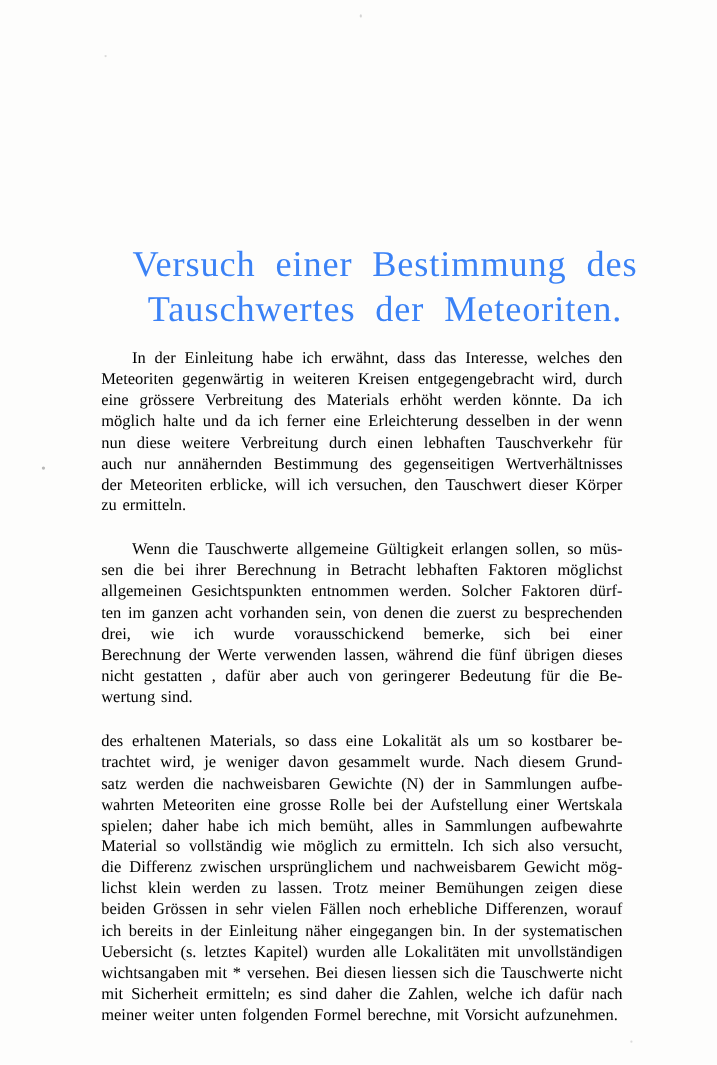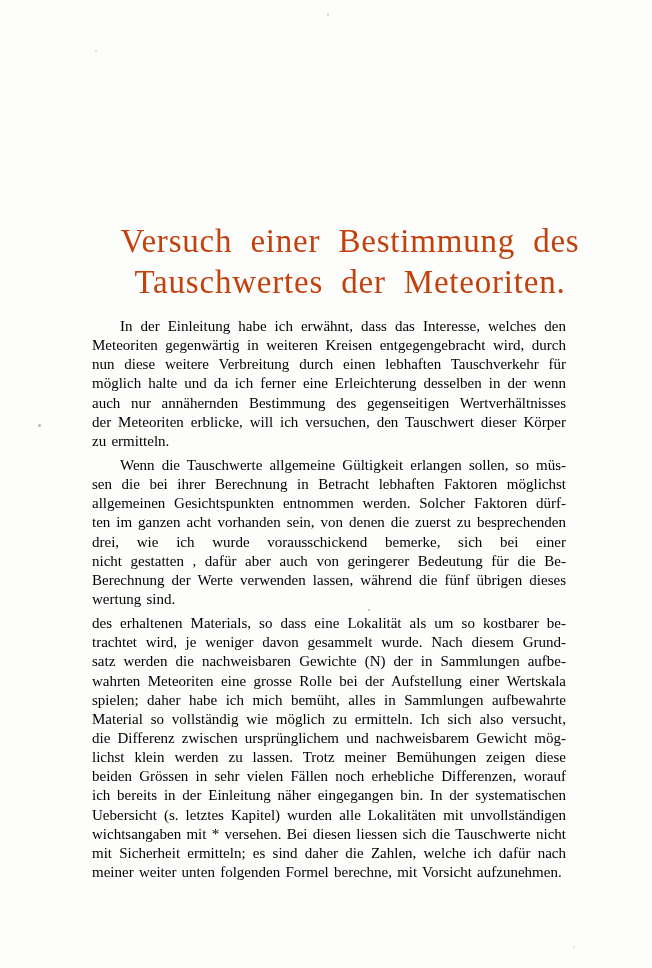--- a/index.html
+++ b/index.html
@@ -19,32 +19,32 @@
   .title-block {
     position: absolute;
     top: 221px;
     left: 80px;
     width: 540px;
     text-align: center;
     font-size: 33px;
     line-height: 41px;
     letter-spacing: 0.8px;
     word-spacing: 9px;
-    color: #c2410c;
+    color: #3b82f6;
   }
   .body-text {
     position: absolute;
     top: 317px;
     left: 92px;
     width: 474px;
     font-size: 15px;
     color: #000000;
   }
   .para { margin: 0; }
-  .para + .para { margin-top: 5px; }
+  .para + .para { margin-top: 21px; }
   .line {
     height: 19.15px;
     line-height: 19.15px;
     text-align: justify;
     text-align-last: justify;
     overflow: hidden;
     word-spacing: 1.5px;
   }
   .line.first { text-indent: 28px; }
   .line.last  { text-align-last: left; }
@@ -61,34 +61,35 @@
 
   <div class="title-block">
     <div>Versuch einer Bestimmung des</div>
     <div>Tauschwertes der Meteoriten.</div>
   </div>
 
   <div class="body-text">
       <div class="para">
         <div class="line first">In der Einleitung habe ich erwähnt, dass das Interesse, welches den</div>
         <div class="line">Meteoriten gegenwärtig in weiteren Kreisen entgegengebracht wird, durch</div>
+        <div class="line">eine grössere Verbreitung des Materials erhöht werden könnte.  Da ich</div>
+        <div class="line">möglich halte und da ich ferner eine Erleichterung desselben in der wenn</div>
         <div class="line">nun diese weitere Verbreitung durch einen lebhaften Tauschverkehr für</div>
-        <div class="line">möglich halte und da ich ferner eine Erleichterung desselben in der wenn</div>
         <div class="line">auch nur annähernden Bestimmung des gegenseitigen Wertverhältnisses</div>
         <div class="line">der Meteoriten erblicke, will ich versuchen, den Tauschwert dieser Körper</div>
         <div class="line last">zu ermitteln.</div>
       </div>
       <div class="para">
         <div class="line first">Wenn die Tauschwerte allgemeine Gültigkeit erlangen sollen, so müs-</div>
         <div class="line">sen die bei ihrer Berechnung in Betracht lebhaften Faktoren möglichst</div>
         <div class="line">allgemeinen Gesichtspunkten entnommen werden.  Solcher Faktoren dürf-</div>
         <div class="line">ten im ganzen acht vorhanden sein, von denen die zuerst zu besprechenden</div>
         <div class="line">drei, wie ich wurde vorausschickend bemerke, sich bei einer formelmässigen</div>
+        <div class="line">Berechnung der Werte verwenden lassen, während die fünf übrigen dieses</div>
         <div class="line">nicht gestatten , dafür aber auch von geringerer Bedeutung für die Be-</div>
-        <div class="line">Berechnung der Werte verwenden lassen, während die fünf übrigen dieses</div>
         <div class="line last">wertung sind.</div>
       </div>
       <div class="para">
         <div class="line">des erhaltenen Materials, so dass eine Lokalität als um so kostbarer be-</div>
         <div class="line">trachtet wird, je weniger davon gesammelt wurde.  Nach diesem Grund-</div>
         <div class="line">satz werden die nachweisbaren Gewichte (N) der in Sammlungen aufbe-</div>
         <div class="line">wahrten Meteoriten eine grosse Rolle bei der Aufstellung einer Wertskala</div>
         <div class="line">spielen;  daher habe ich mich bemüht, alles in Sammlungen aufbewahrte</div>
         <div class="line">Material so vollständig wie möglich zu ermitteln.  Ich sich also versucht,</div>
         <div class="line">die Differenz zwischen ursprünglichem und nachweisbarem Gewicht mög-</div>

